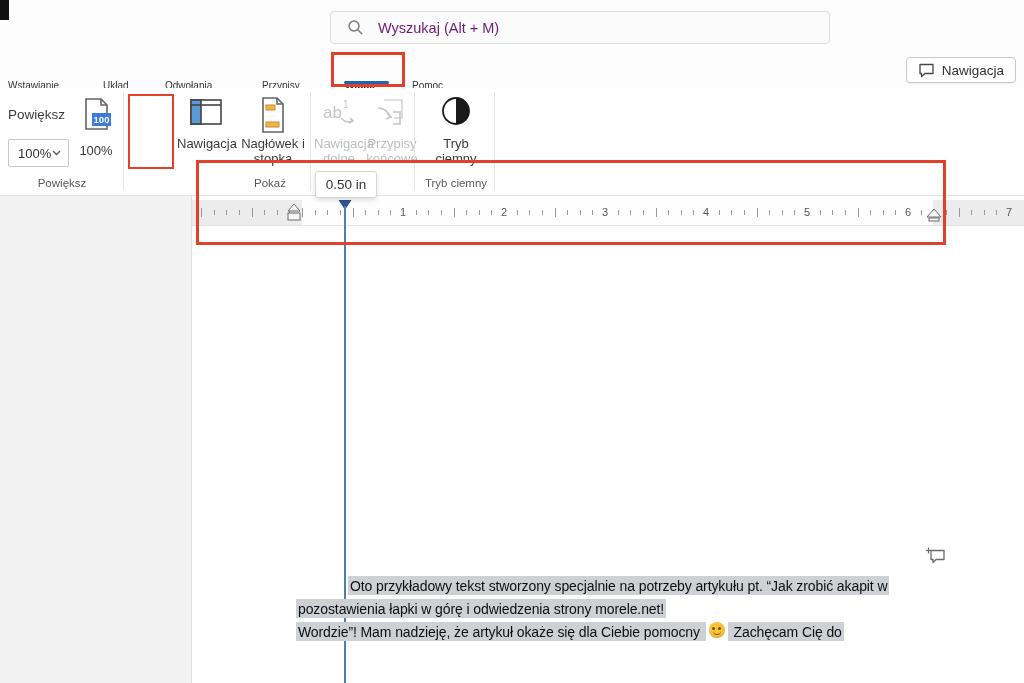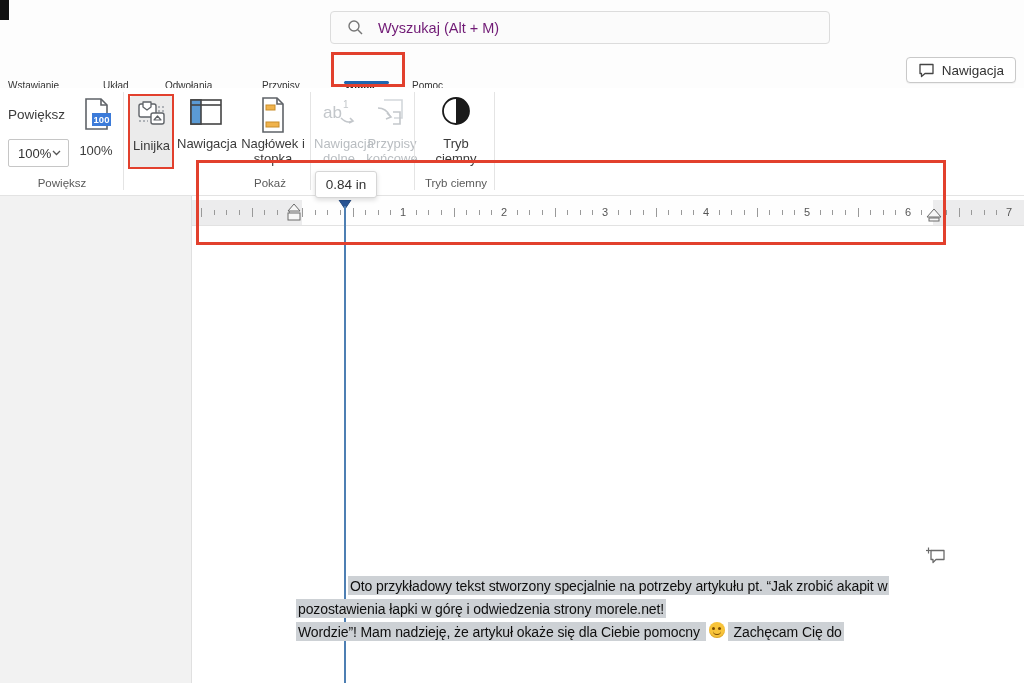--- a/index.html
+++ b/index.html
@@ -134,34 +134,20 @@
           <path d="M22 3 v6 h6" fill="none" stroke="#5f6368" stroke-width="1.6"></path>
           <rect x="13" y="17" width="19" height="13" fill="#3c7bd9"></rect>
           <text x="22.5" y="27" font-size="9.5" font-weight="bold" fill="#fff" text-anchor="middle" font-family="Liberation Sans, sans-serif">100</text>
         </svg>
       </span>
       <div class="lbl">100%</div>
     </div>
     <div class="grouplabel" style="left:10px;width:104px;">Powiększ</div>
     <div class="rdiv" style="left:123px;"></div>
 
-    <div class="rbtn btn-linijka" style="left:130px;width:43px;height:72px;">
-      <div class="ic">
-        <svg width="32" height="32" viewBox="0 0 32 32">
-          <rect x="3" y="6" width="17" height="13" rx="2" fill="#fff" stroke="#5f6368" stroke-width="1.4"></rect>
-          <path d="M7 4 h8 v5 l-4 3 l-4 -3 z" fill="#fff" stroke="#5f6368" stroke-width="1.3" stroke-linejoin="round"></path>
-          <rect x="15" y="15" width="13" height="11" rx="2" fill="#fff" stroke="#5f6368" stroke-width="1.4"></rect>
-          <path d="M18 22 l3.5 -4 l3.5 4 z" fill="#fff" stroke="#5f6368" stroke-width="1.2" stroke-linejoin="round"></path>
-          <line x1="22" y1="9" x2="29" y2="9" stroke="#9aa0a6" stroke-width="1.3" stroke-dasharray="2 2"></line>
-          <line x1="22" y1="13" x2="29" y2="13" stroke="#9aa0a6" stroke-width="1.3" stroke-dasharray="2 2"></line>
-          <line x1="3" y1="23" x2="12" y2="23" stroke="#9aa0a6" stroke-width="1.3" stroke-dasharray="2 2"></line>
-        </svg>
-      </div>
-      <div>Linijka</div>
-    </div>
 
     <div class="rbtn" style="left:237px;width:72px;">
       <div class="ic">
         <svg width="30" height="38" viewBox="0 0 30 38">
           <path d="M5 2 h14 l6 6 v28 h-20 z" fill="#fff" stroke="#5f6368" stroke-width="1.6"></path>
           <path d="M19 2 v6 h6" fill="none" stroke="#5f6368" stroke-width="1.6"></path>
           <rect x="8" y="9" width="9" height="5" fill="#f0b34c" stroke="#c98d2a" stroke-width="1"></rect>
           <rect x="8" y="26" width="13" height="5" fill="#f0b34c" stroke="#c98d2a" stroke-width="1"></rect>
         </svg>
       </div>
@@ -320,15 +306,15 @@
       <line x1="0" y1="3.5" x2="5.5" y2="3.5" stroke="#6b6b6b" stroke-width="1.2"></line>
     </svg>
   </div>
 
   <div class="guide-line"></div>
 
   <div class="red-box red-tab"></div>
   <div class="red-box red-linijka"></div>
   <div class="red-box red-ruler"></div>
 
-  <div class="tooltip">0.84 in</div>
+  <div class="tooltip">0.50 in</div>
 
 </div>
 
 </body></html>

